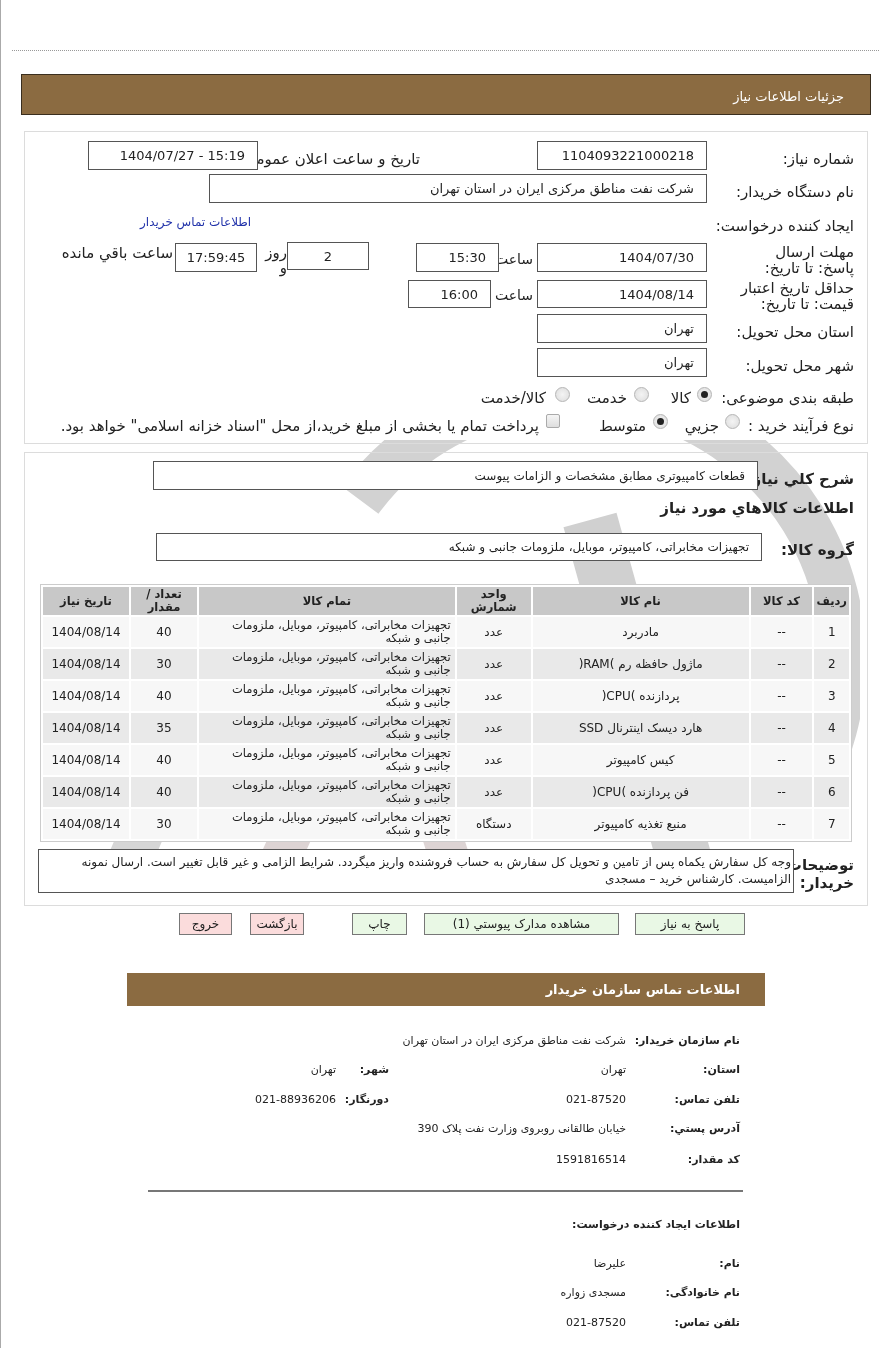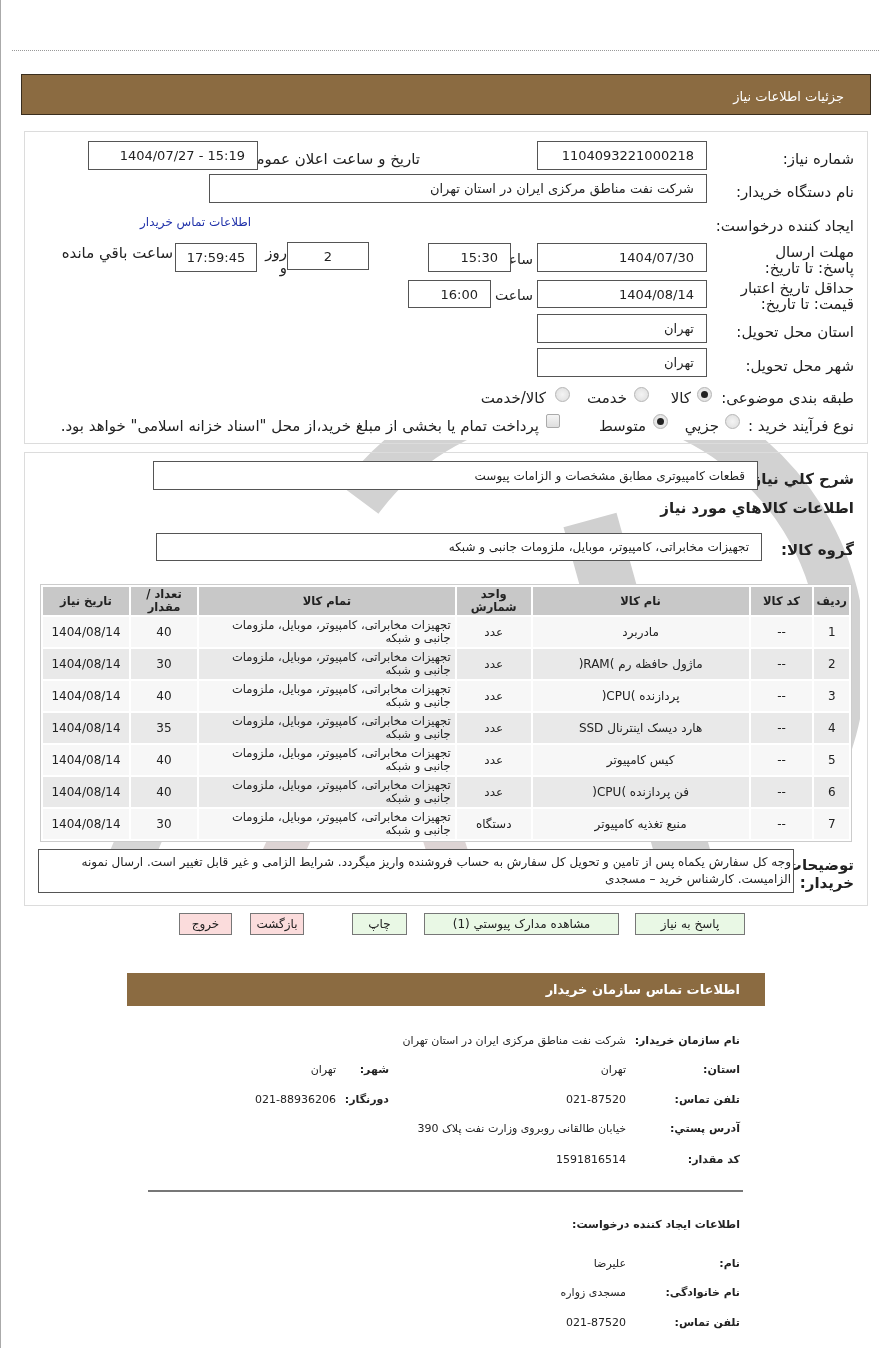--- a/index.html
+++ b/index.html
@@ -118,21 +118,21 @@
 <div class="box rtl" style="left:209px;top:174px;width:498px;height:29px;">شرکت نفت مناطق مرکزی ایران در استان تهران</div>
 
 <span class="lbl" style="right:37px;top:217px;">ايجاد كننده درخواست:</span>
 <div class="abs" style="left:100px;top:207px;width:607px;height:30px;">
   <a class="link" style="position:absolute;left:40px;top:8px;font-size:12px;white-space:nowrap;">اطلاعات تماس خریدار</a>
 </div>
 
 <span class="lbl" style="right:37px;top:244px;width:100px;line-height:16px;white-space:normal;">مهلت ارسال پاسخ: تا تاریخ:</span>
 <div class="box ltr" style="left:537px;top:243px;width:170px;height:29px;">1404/07/30</div>
 <span class="lbl" style="right:358px;top:251px;font-size:14px;">ساعت</span>
-<div class="box ltr" style="left:428px;top:243px;width:83px;height:29px;">15:30</div>
+<div class="box ltr" style="left:416px;top:243px;width:83px;height:29px;">15:30</div>
 <div class="box center" style="left:287px;top:242px;width:82px;height:28px;">2</div>
 <span class="lbl" style="right:604px;top:246px;width:20px;line-height:15px;white-space:normal;">روز و</span>
 <div class="box center" style="left:175px;top:243px;width:82px;height:29px;">17:59:45</div>
 <span class="lbl" style="right:718px;top:244px;">ساعت باقي مانده</span>
 
 <span class="lbl" style="right:37px;top:280px;width:135px;line-height:16px;white-space:normal;">حداقل تاريخ اعتبار قيمت: تا تاريخ:</span>
 <div class="box ltr" style="left:537px;top:280px;width:170px;height:28px;">1404/08/14</div>
 <span class="lbl" style="right:358px;top:287px;font-size:14px;">ساعت</span>
 <div class="box ltr" style="left:408px;top:280px;width:83px;height:28px;">16:00</div>
 

